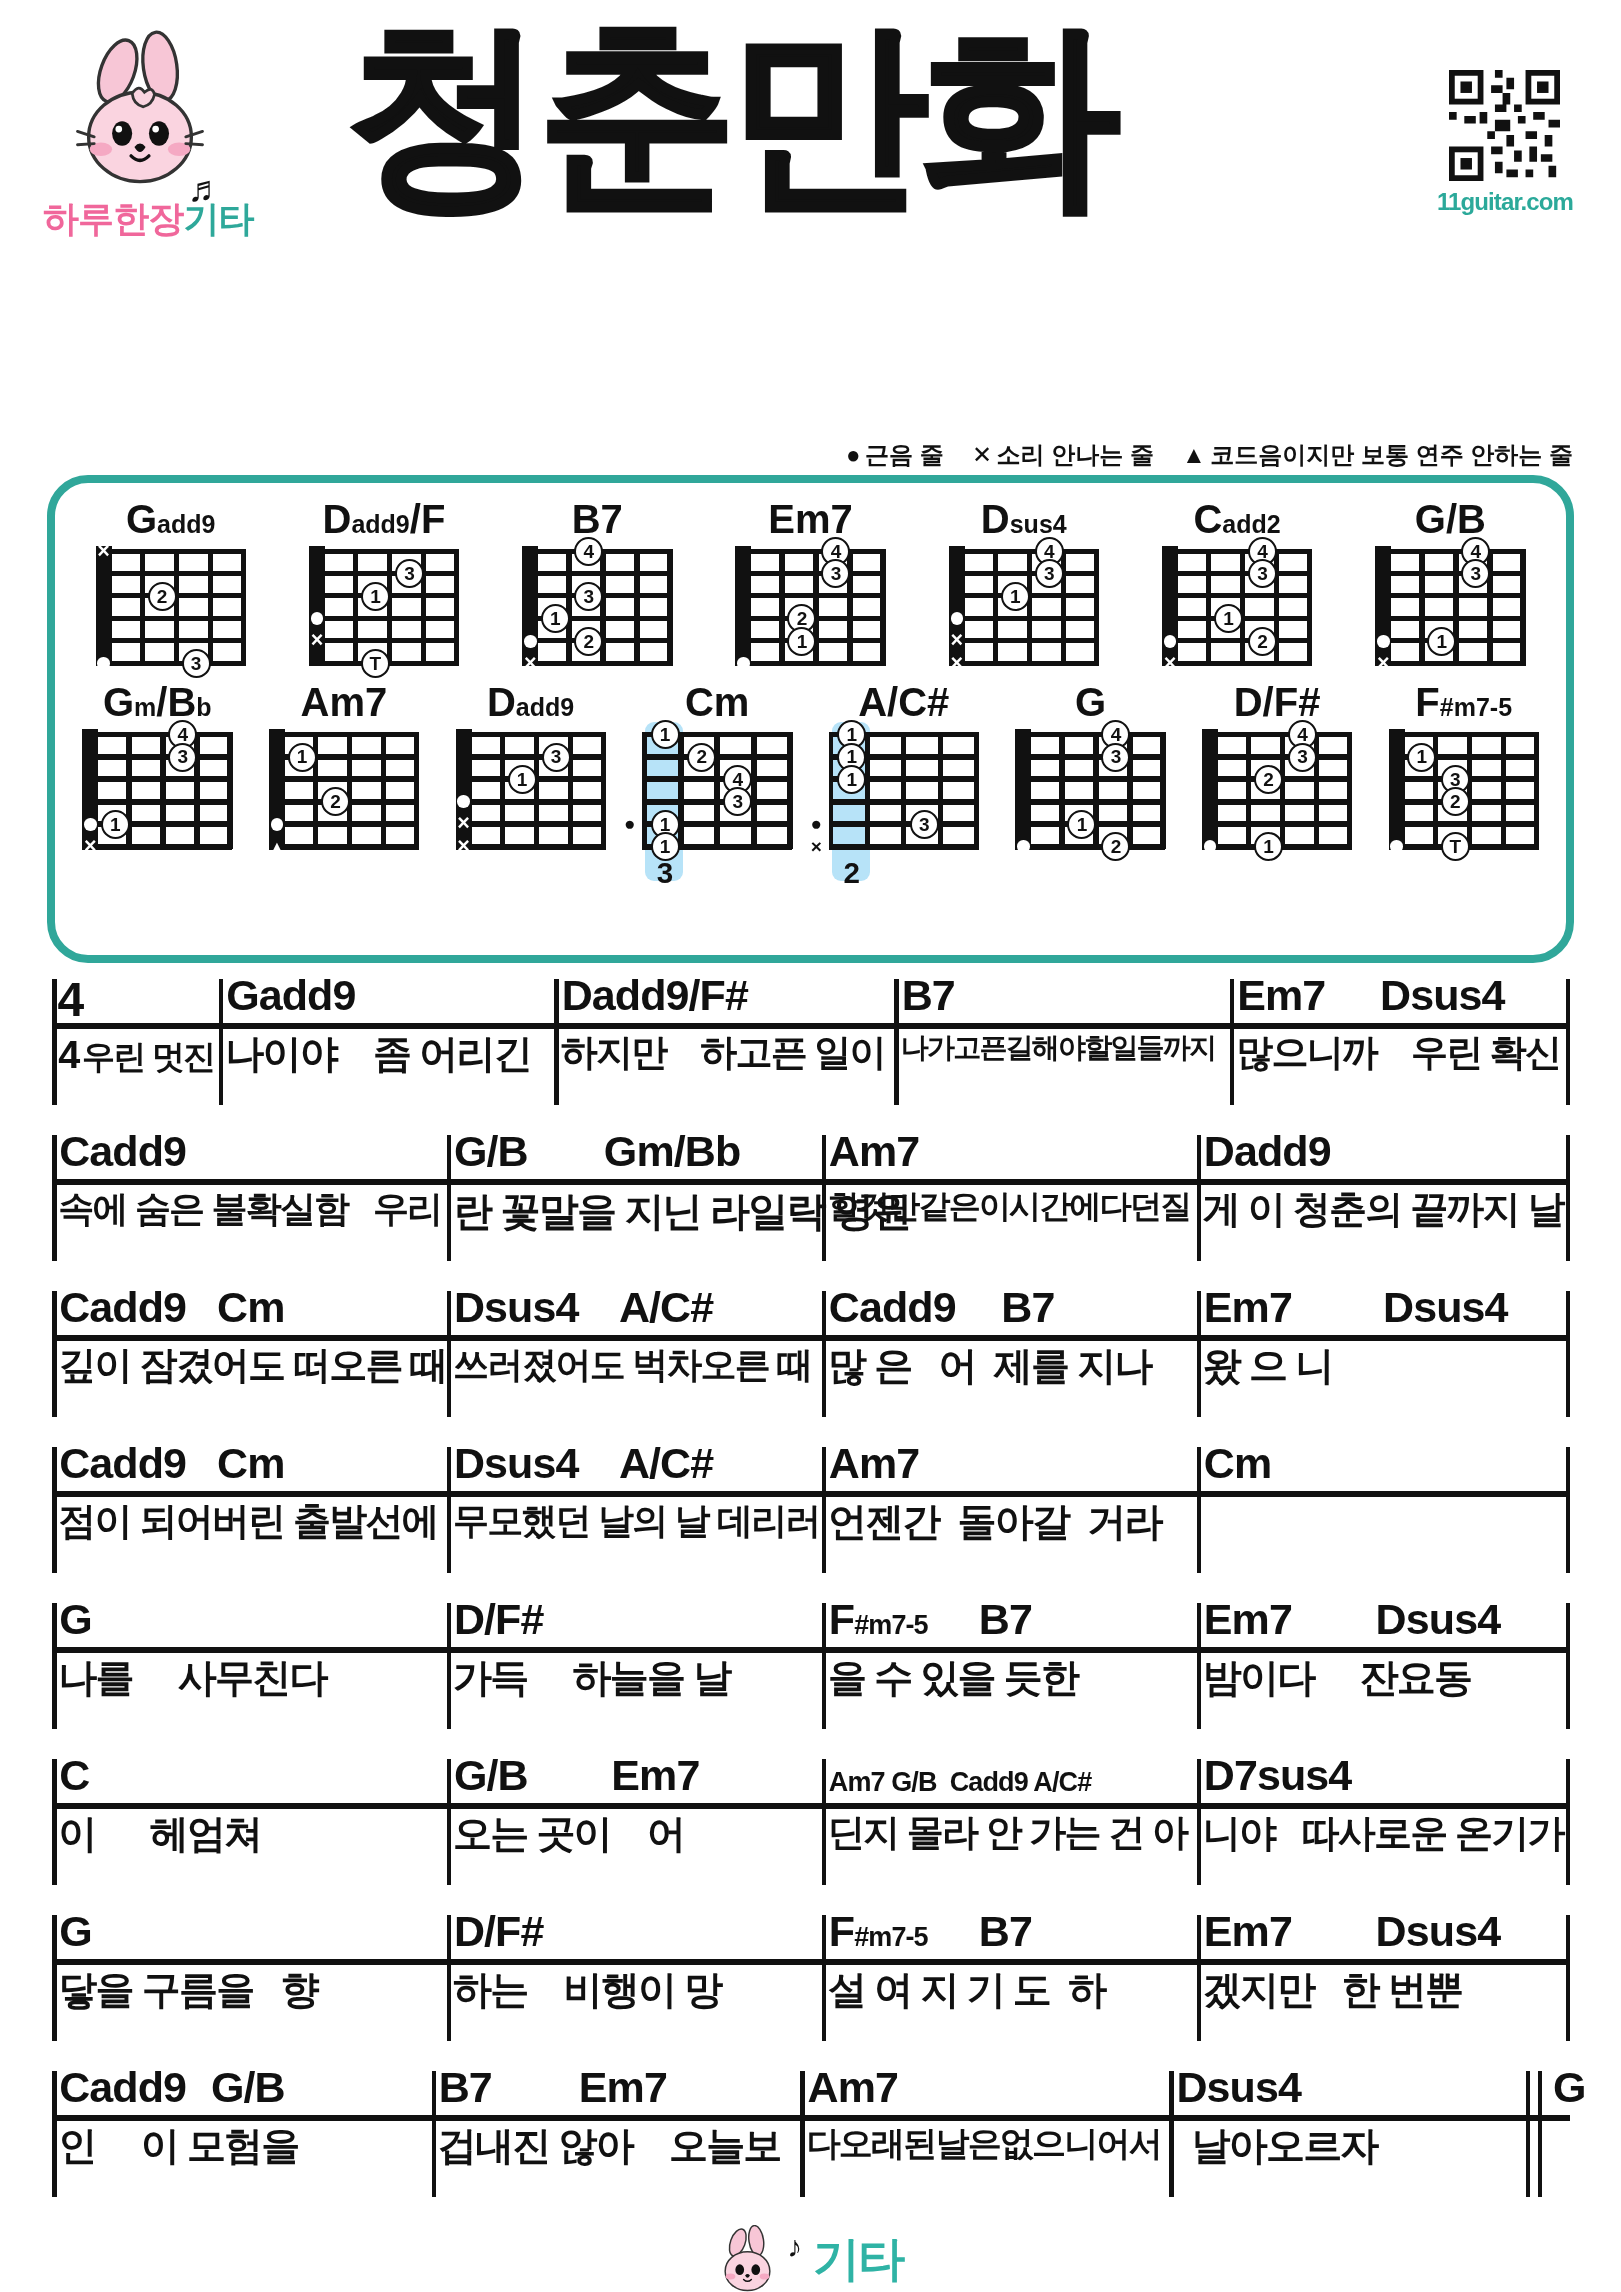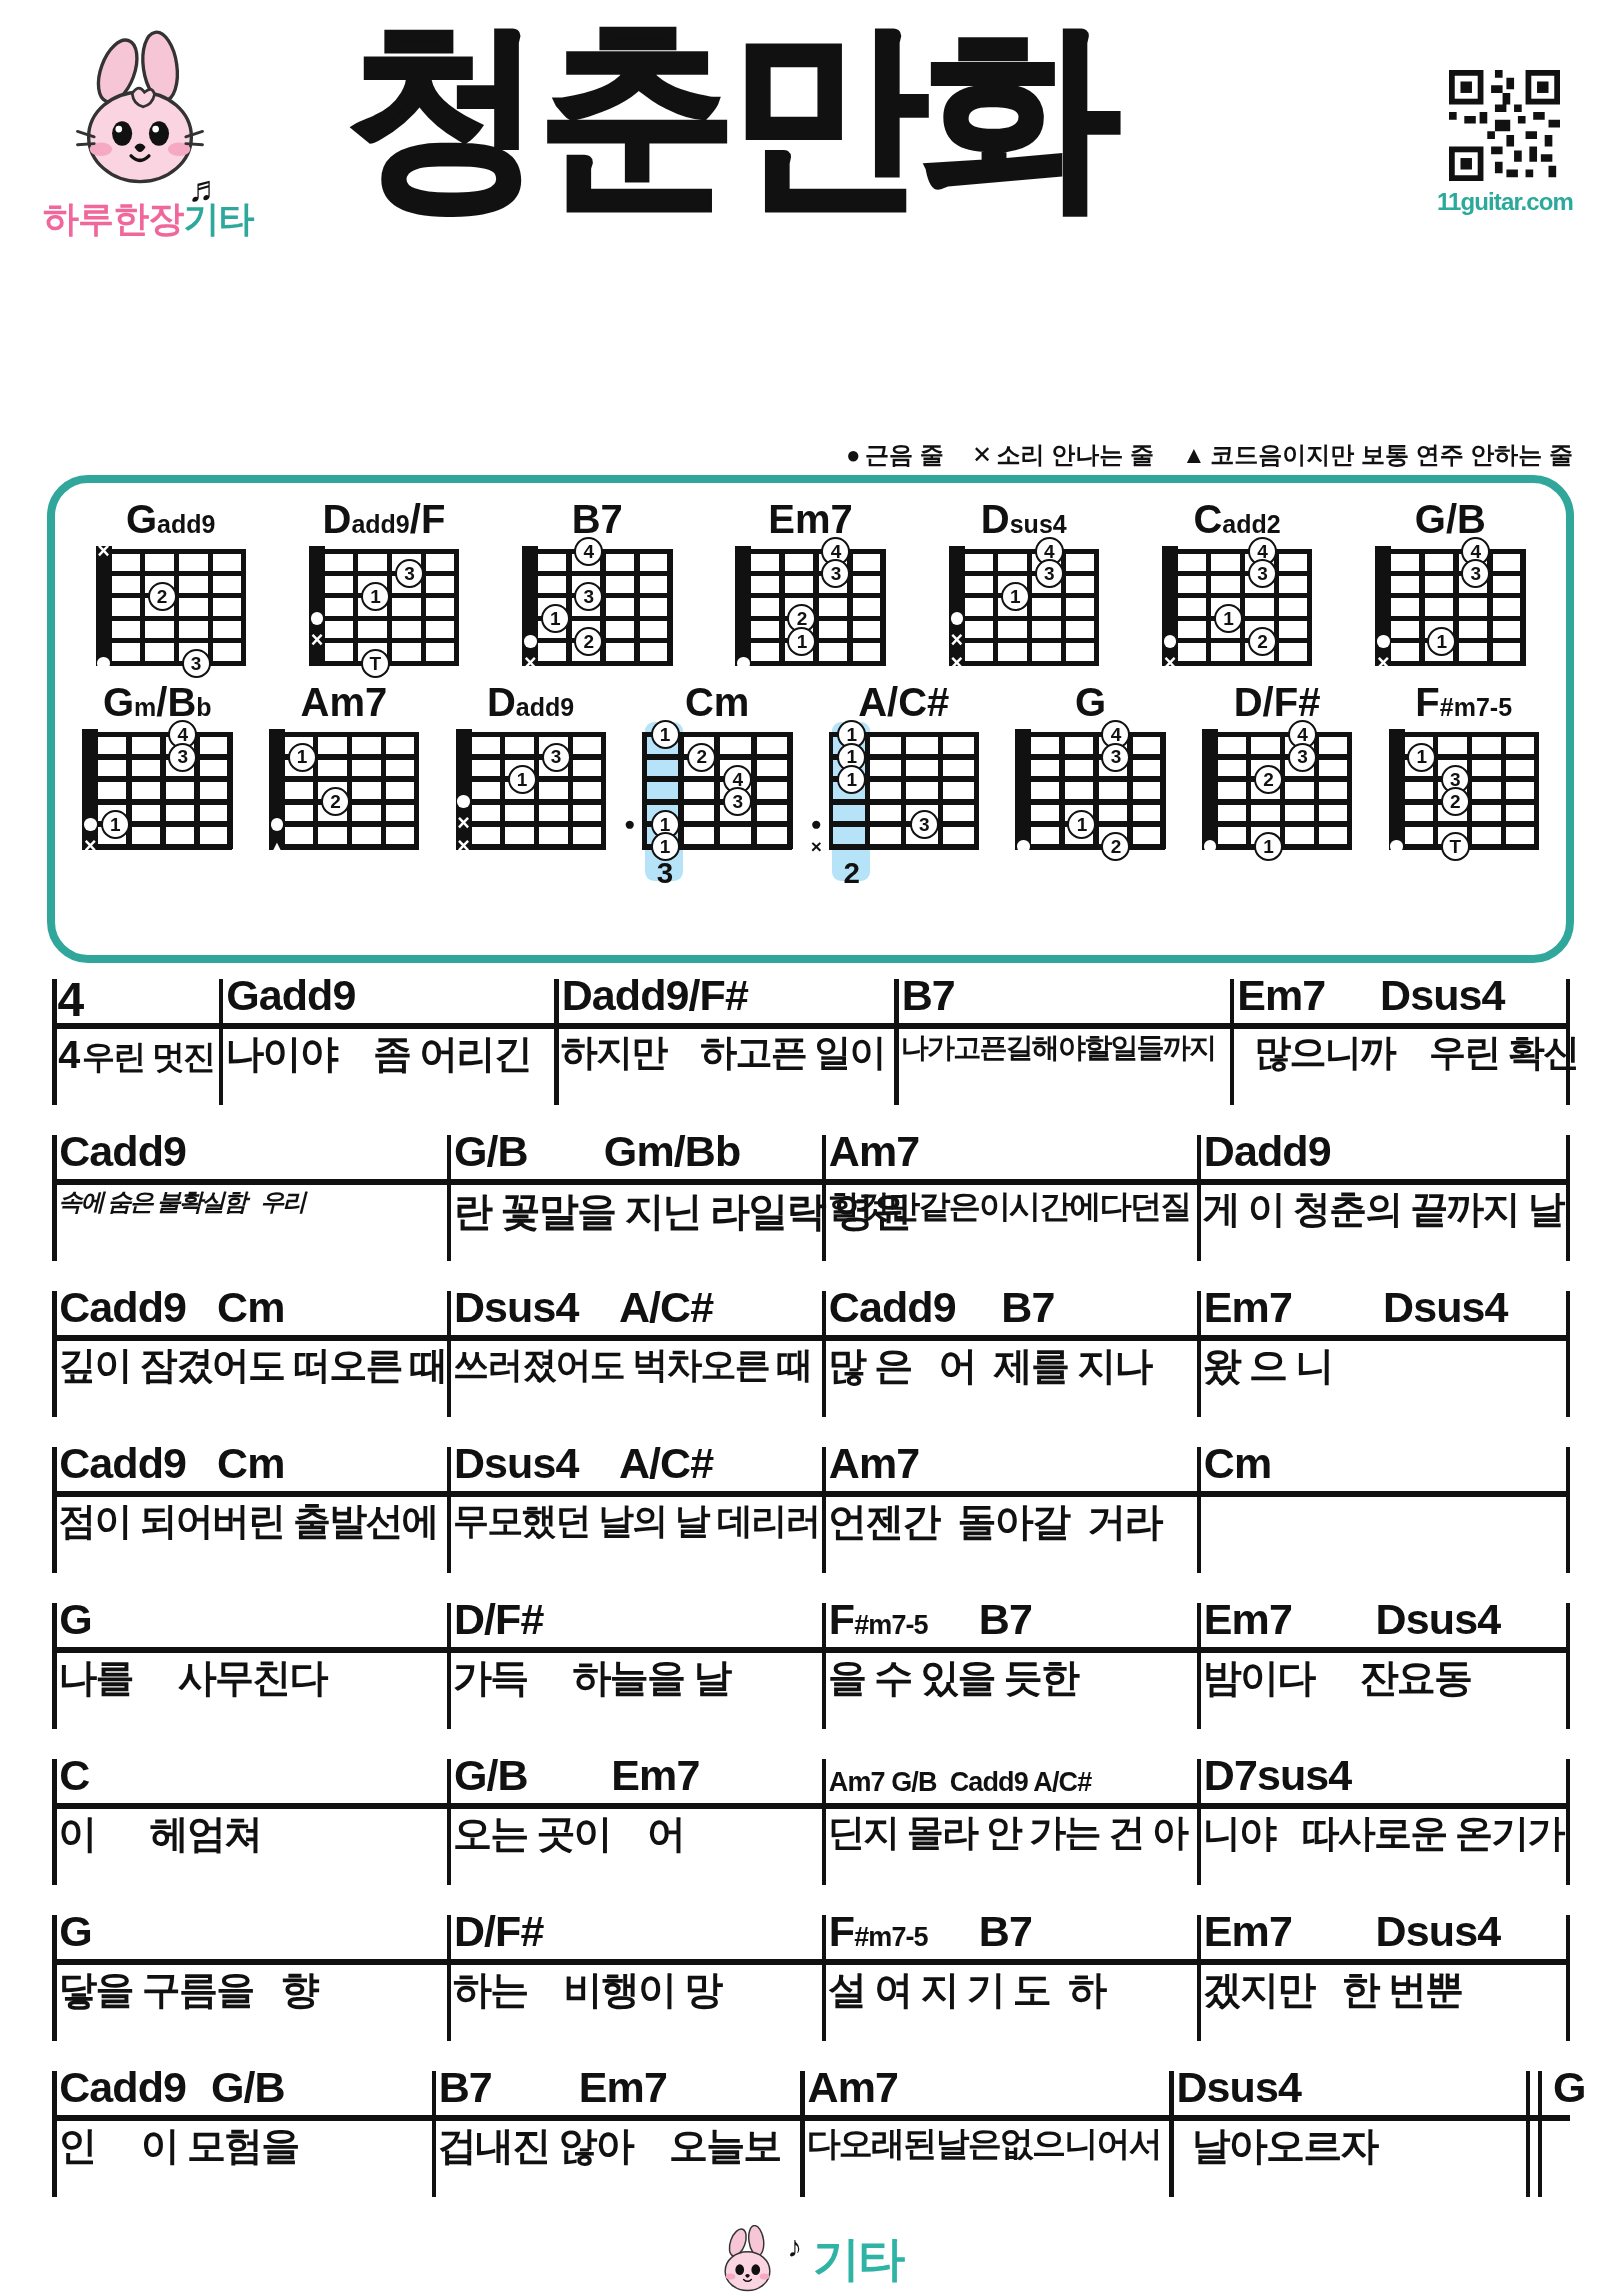--- a/index.html
+++ b/index.html
@@ -460,28 +460,28 @@
       <div class="lyric" style="left: calc(11% + 6.3px);">나이야    좀 어리긴</div>
       <div class="vbar" style="left: 33.1%;"></div>
       <div class="chord" style="left: calc(33.1% + 7.2px);">Dadd9/F#</div>
       <div class="lyric" style="left: calc(33.1% + 6.3px); font-size: 37px;">하지만    하고픈 일이</div>
       <div class="vbar" style="left: 55.5%;"></div>
       <div class="chord" style="left: calc(55.5% + 7.2px);">B7</div>
       <div class="lyric" style="left: calc(55.5% + 6.3px); font-size: 28px;">나가고픈길해야할일들까지</div>
       <div class="vbar" style="left: 77.6%;"></div>
       <div class="chord" style="left: calc(77.6% + 7.2px);">Em7</div>
       <div class="chord" style="left: calc(87.01% + 7.2px);">Dsus4</div>
-      <div class="lyric" style="left: calc(77.6% + 6.3px); font-size: 37px; margin-left: 18px;">많으니까    우린 확신</div>
+      <div class="lyric" style="left: calc(77.6% + 6.3px); font-size: 37px;">많으니까    우린 확신</div>
       <div class="vbar" style="right: 0px;"></div>
     </div>
     <div class="system">
       <div class="hline"></div>
       <div class="vbar" style="left: 0%;"></div>
       <div class="chord" style="left: calc(0% + 7.2px);">Cadd9</div>
-      <div class="lyric" style="left: calc(0% + 6.3px); font-size: 24px; font-style: italic;">속에 숨은 불확실함   우리</div>
+      <div class="lyric" style="left: calc(0% + 6.3px); font-size: 36px;">속에 숨은 불확실함   우리</div>
       <div class="vbar" style="left: 26%;"></div>
       <div class="chord" style="left: calc(26% + 7.2px);">G/B</div>
       <div class="chord" style="left: calc(35.88% + 7.2px);">Gm/Bb</div>
       <div class="lyric" style="left: calc(26% + 6.3px); font-size: 40px;">란 꽃말을 지닌 라일락 영원</div>
       <div class="vbar" style="left: 50.7%;"></div>
       <div class="chord" style="left: calc(50.7% + 7.2px);">Am7</div>
       <div class="lyric" style="left: calc(50.7% + 6.3px); font-size: 32px;">할것만같은이시간에다던질</div>
       <div class="vbar" style="left: 75.4%;"></div>
       <div class="chord" style="left: calc(75.4% + 7.2px);">Dadd9</div>
       <div class="lyric" style="left: calc(75.4% + 6.3px); font-size: 38px;">게 이 청춘의 끝까지 날</div>

